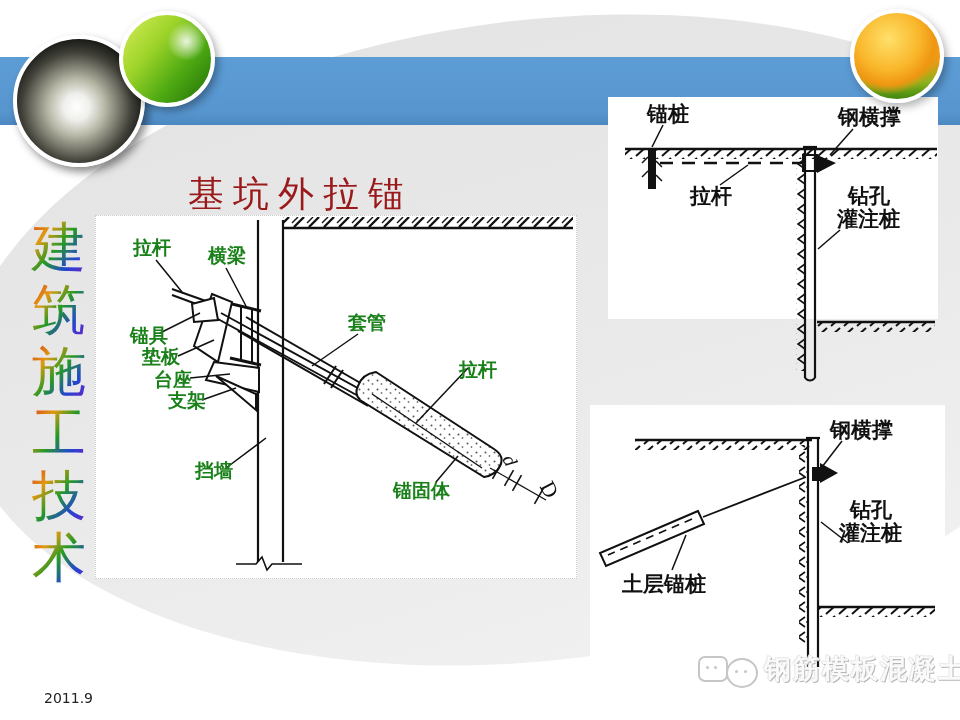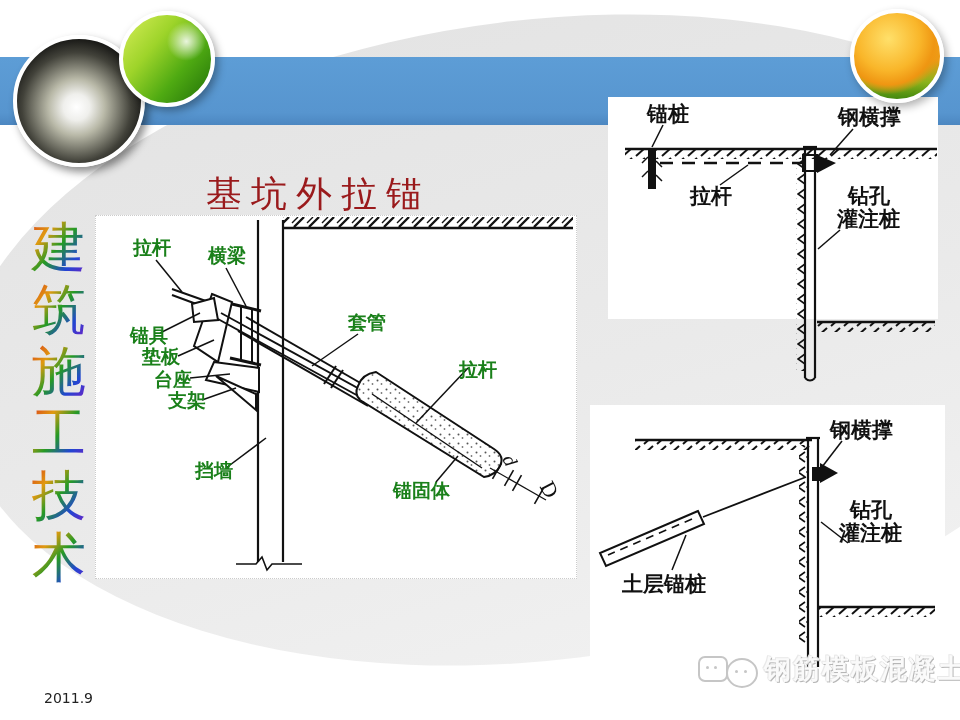--- a/index.html
+++ b/index.html
@@ -34,21 +34,21 @@
     box-shadow:3px 4px 8px rgba(0,0,0,.35);
   }
   .circle-flowers{
     left:850px;top:9px;width:86px;height:86px;
     background:
       radial-gradient(circle at 40% 30%, #ffe06a 0%, #f9b62a 40%, #ef9612 58%, rgba(239,150,18,0) 70%),
       linear-gradient(180deg,#f8b225 0%,#eb9a15 55%,#8db31c 80%,#41880e 100%);
     box-shadow:3px 4px 8px rgba(0,0,0,.3);
   }
   .slide-title{
-    position:absolute;left:206px;top:170px;z-index:4;
+    position:absolute;left:188px;top:170px;z-index:4;
     font-family:"DejaVu Serif","Liberation Serif",serif;
     font-size:36px;letter-spacing:9px;color:#9a1a1c;white-space:nowrap;
   }
   .vtext-svg{position:absolute;left:22px;top:216px;z-index:3;}
   .vtext-svg text{
     font-family:"DejaVu Serif","Liberation Serif",serif;
     font-size:54px;
   }
   .diagram-box{position:absolute;background:#ffffff;z-index:4;}
   .box-main{left:95px;top:215px;width:480px;height:362px;border:1px dotted #cccccc;}

